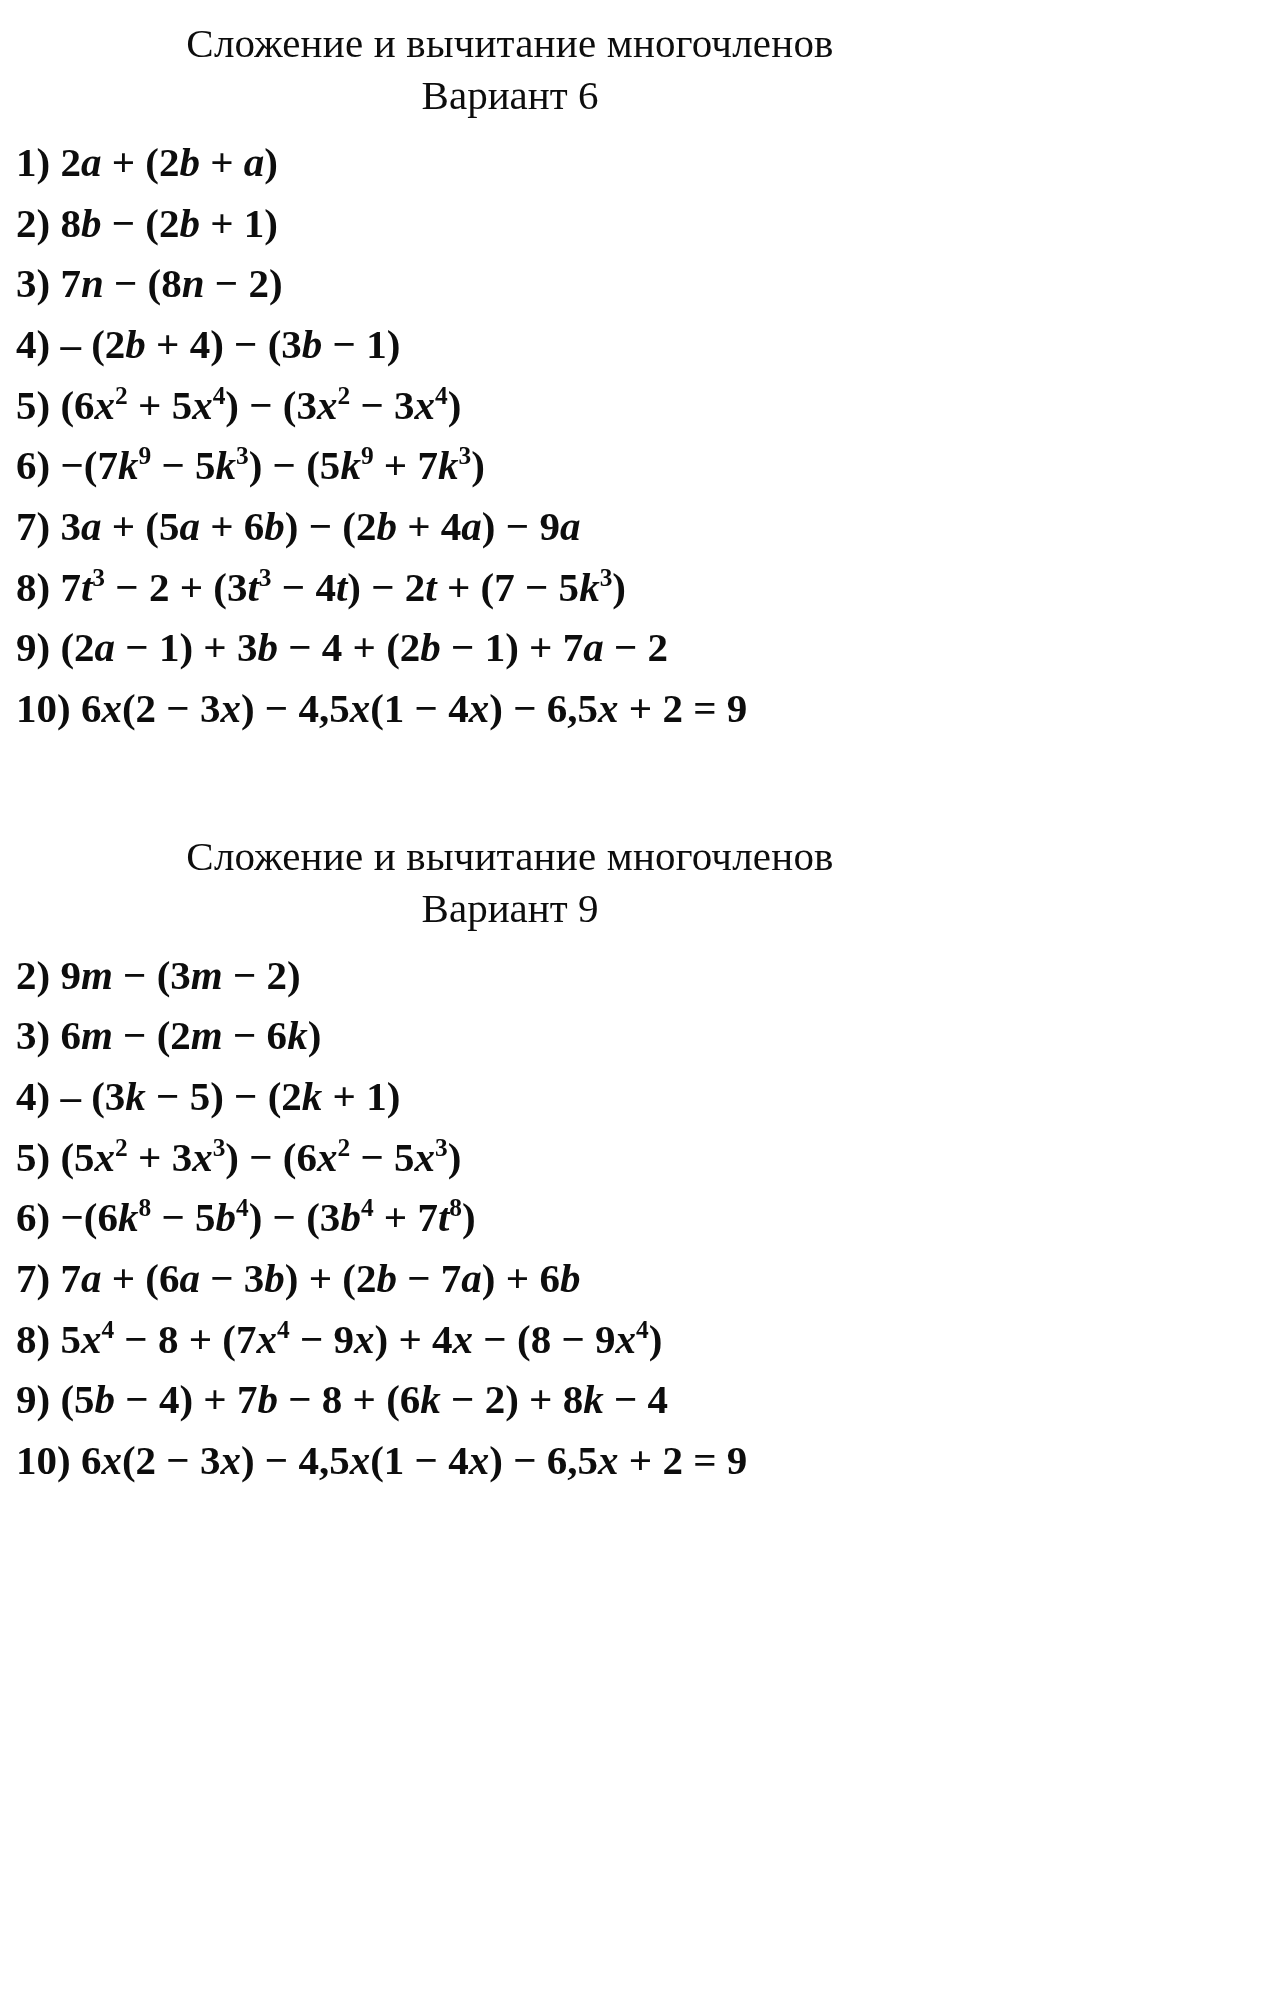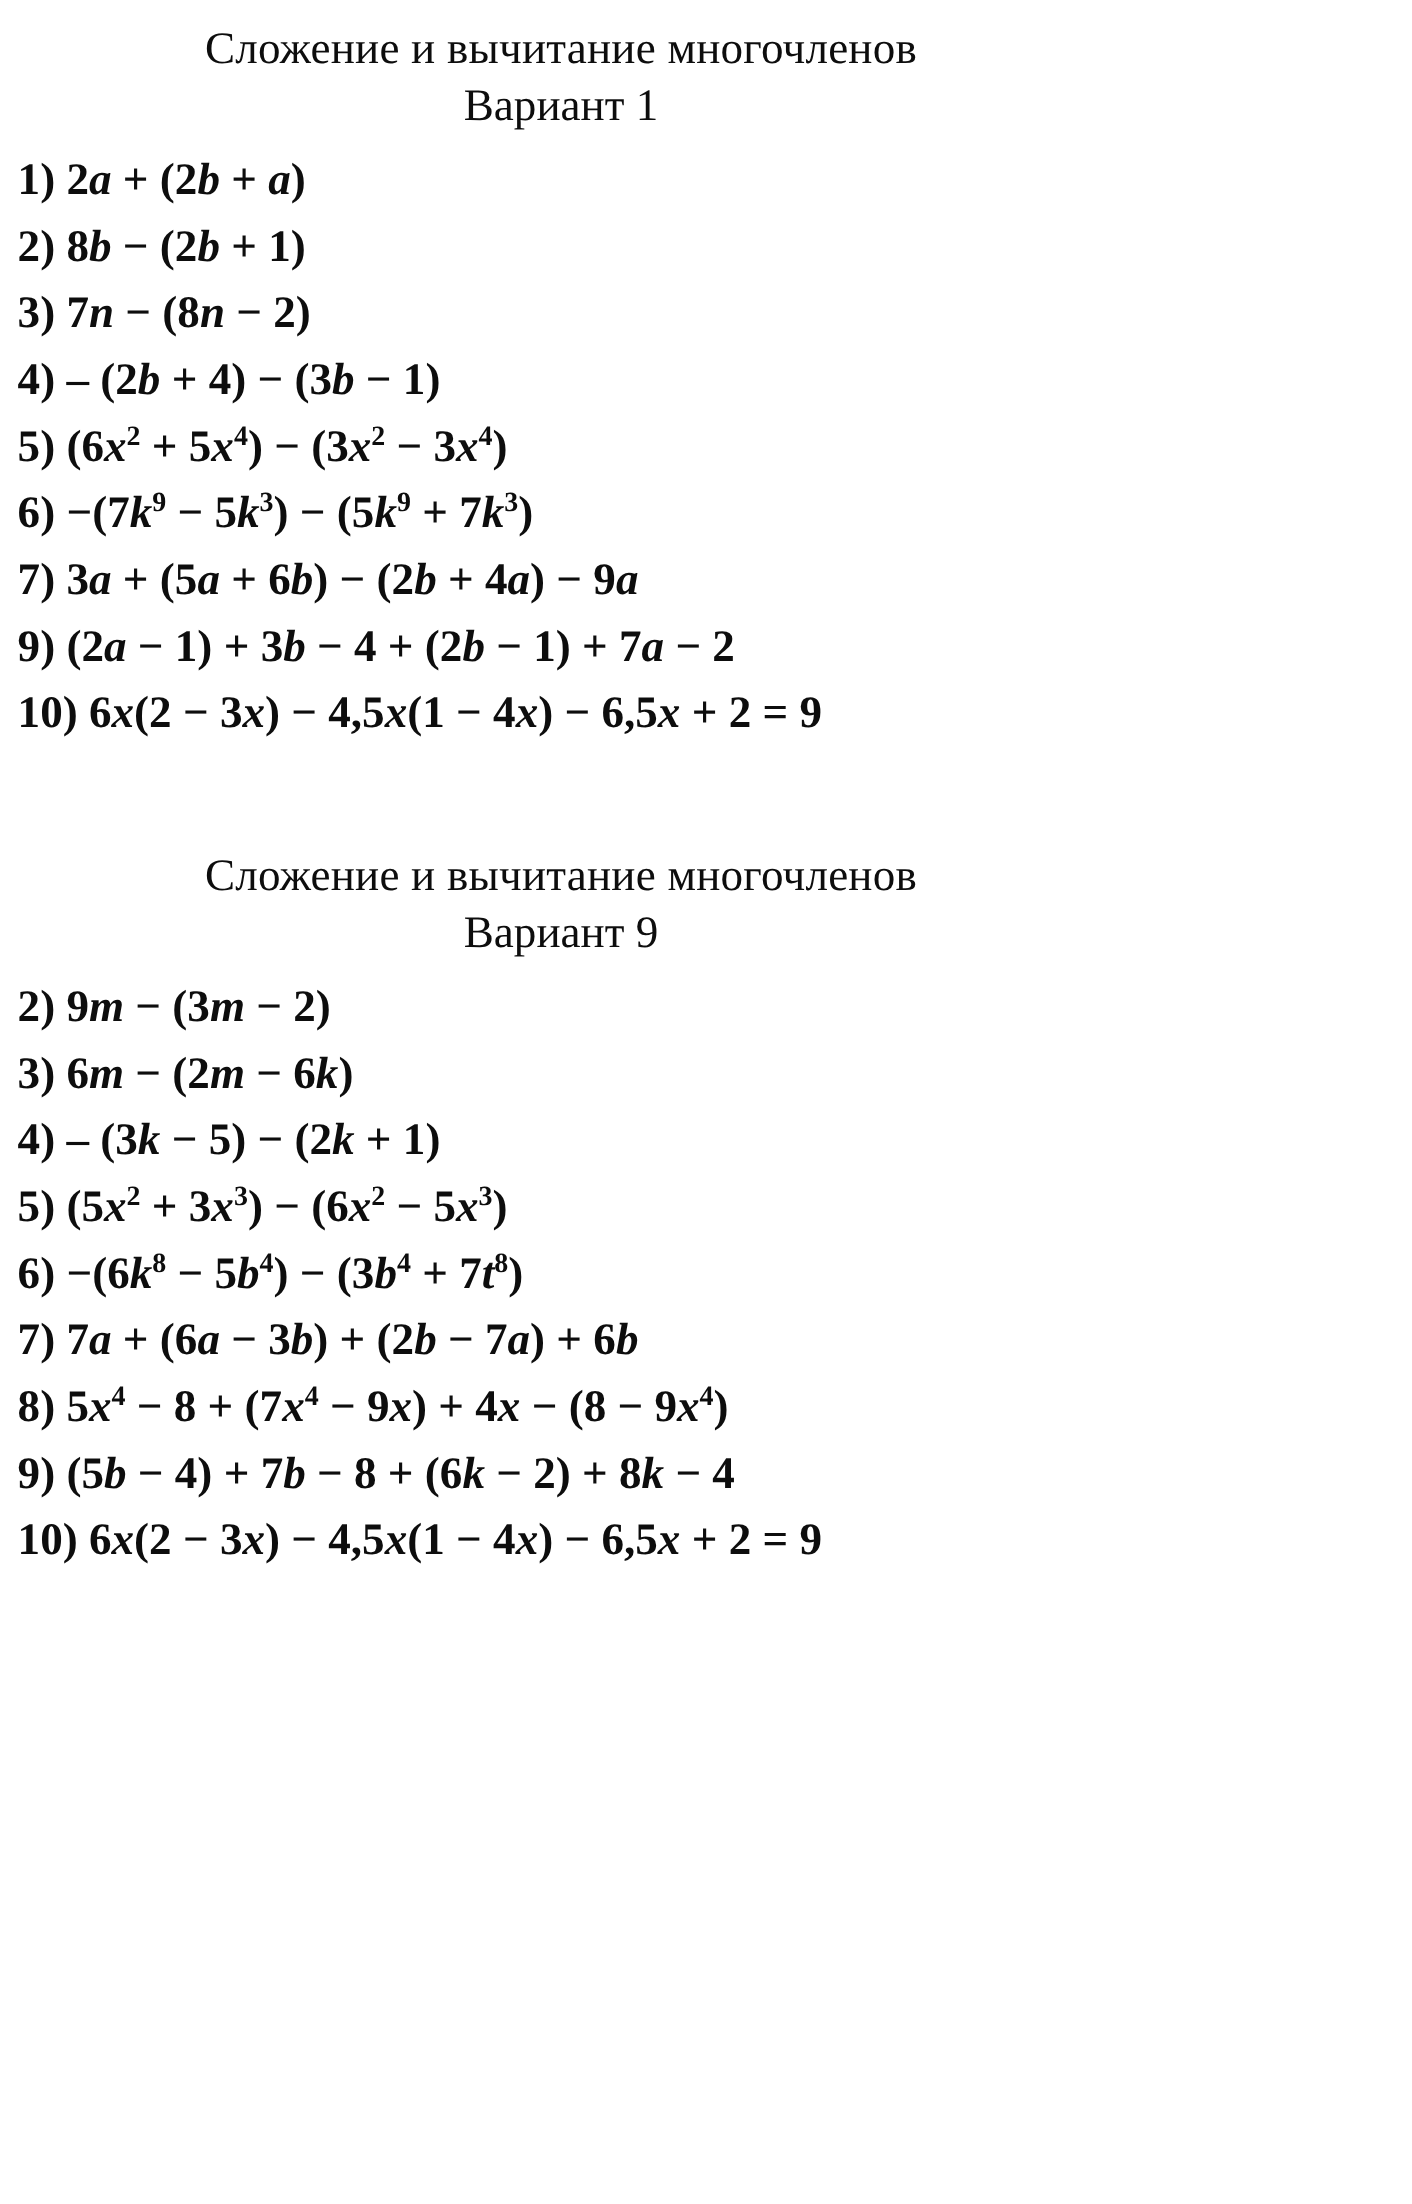--- a/index.html
+++ b/index.html
@@ -62,29 +62,30 @@
     line-height: 0;
   }
 </style>
 </head>
 <body>
 
 <div class="page">
 
   <section class="worksheet">
     <div class="title">Сложение и вычитание многочленов</div>
-    <div class="subtitle">Вариант 1</div>
+    <div class="subtitle">Вариант 6</div>
     <ol class="items">
       <li class="item">1) 2<i class="v">a</i> + (2<i class="v">b</i> + <i class="v">a</i>)</li>
       <li class="item">2) 8<i class="v">b</i> − (2<i class="v">b</i> + 1)</li>
       <li class="item">3) 7<i class="v">n</i> − (8<i class="v">n</i> − 2)</li>
       <li class="item">4) – (2<i class="v">b</i> + 4) − (3<i class="v">b</i> − 1)</li>
       <li class="item">5) (6<i class="v">x</i><sup>2</sup> + 5<i class="v">x</i><sup>4</sup>) − (3<i class="v">x</i><sup>2</sup> − 3<i class="v">x</i><sup>4</sup>)</li>
       <li class="item">6) −(7<i class="v">k</i><sup>9</sup> − 5<i class="v">k</i><sup>3</sup>) − (5<i class="v">k</i><sup>9</sup> + 7<i class="v">k</i><sup>3</sup>)</li>
       <li class="item">7) 3<i class="v">a</i> + (5<i class="v">a</i> + 6<i class="v">b</i>) − (2<i class="v">b</i> + 4<i class="v">a</i>) − 9<i class="v">a</i></li>
+      <li class="item">8) 7<i class="v">t</i><sup>3</sup> − 2 + (3<i class="v">t</i><sup>3</sup> − 4<i class="v">t</i>) − 2<i class="v">t</i> + (7 − 5<i class="v">k</i><sup>3</sup>)</li>
       <li class="item">9) (2<i class="v">a</i> − 1) + 3<i class="v">b</i> − 4 + (2<i class="v">b</i> − 1) + 7<i class="v">a</i> − 2</li>
       <li class="item">10) 6<i class="v">x</i>(2 − 3<i class="v">x</i>) − 4,5<i class="v">x</i>(1 − 4<i class="v">x</i>) − 6,5<i class="v">x</i> + 2 = 9</li>
     </ol>
   </section>
 
   <section class="worksheet">
     <div class="title">Сложение и вычитание многочленов</div>
     <div class="subtitle">Вариант 9</div>
     <ol class="items">
       <li class="item">2) 9<i class="v">m</i> − (3<i class="v">m</i> − 2)</li>

